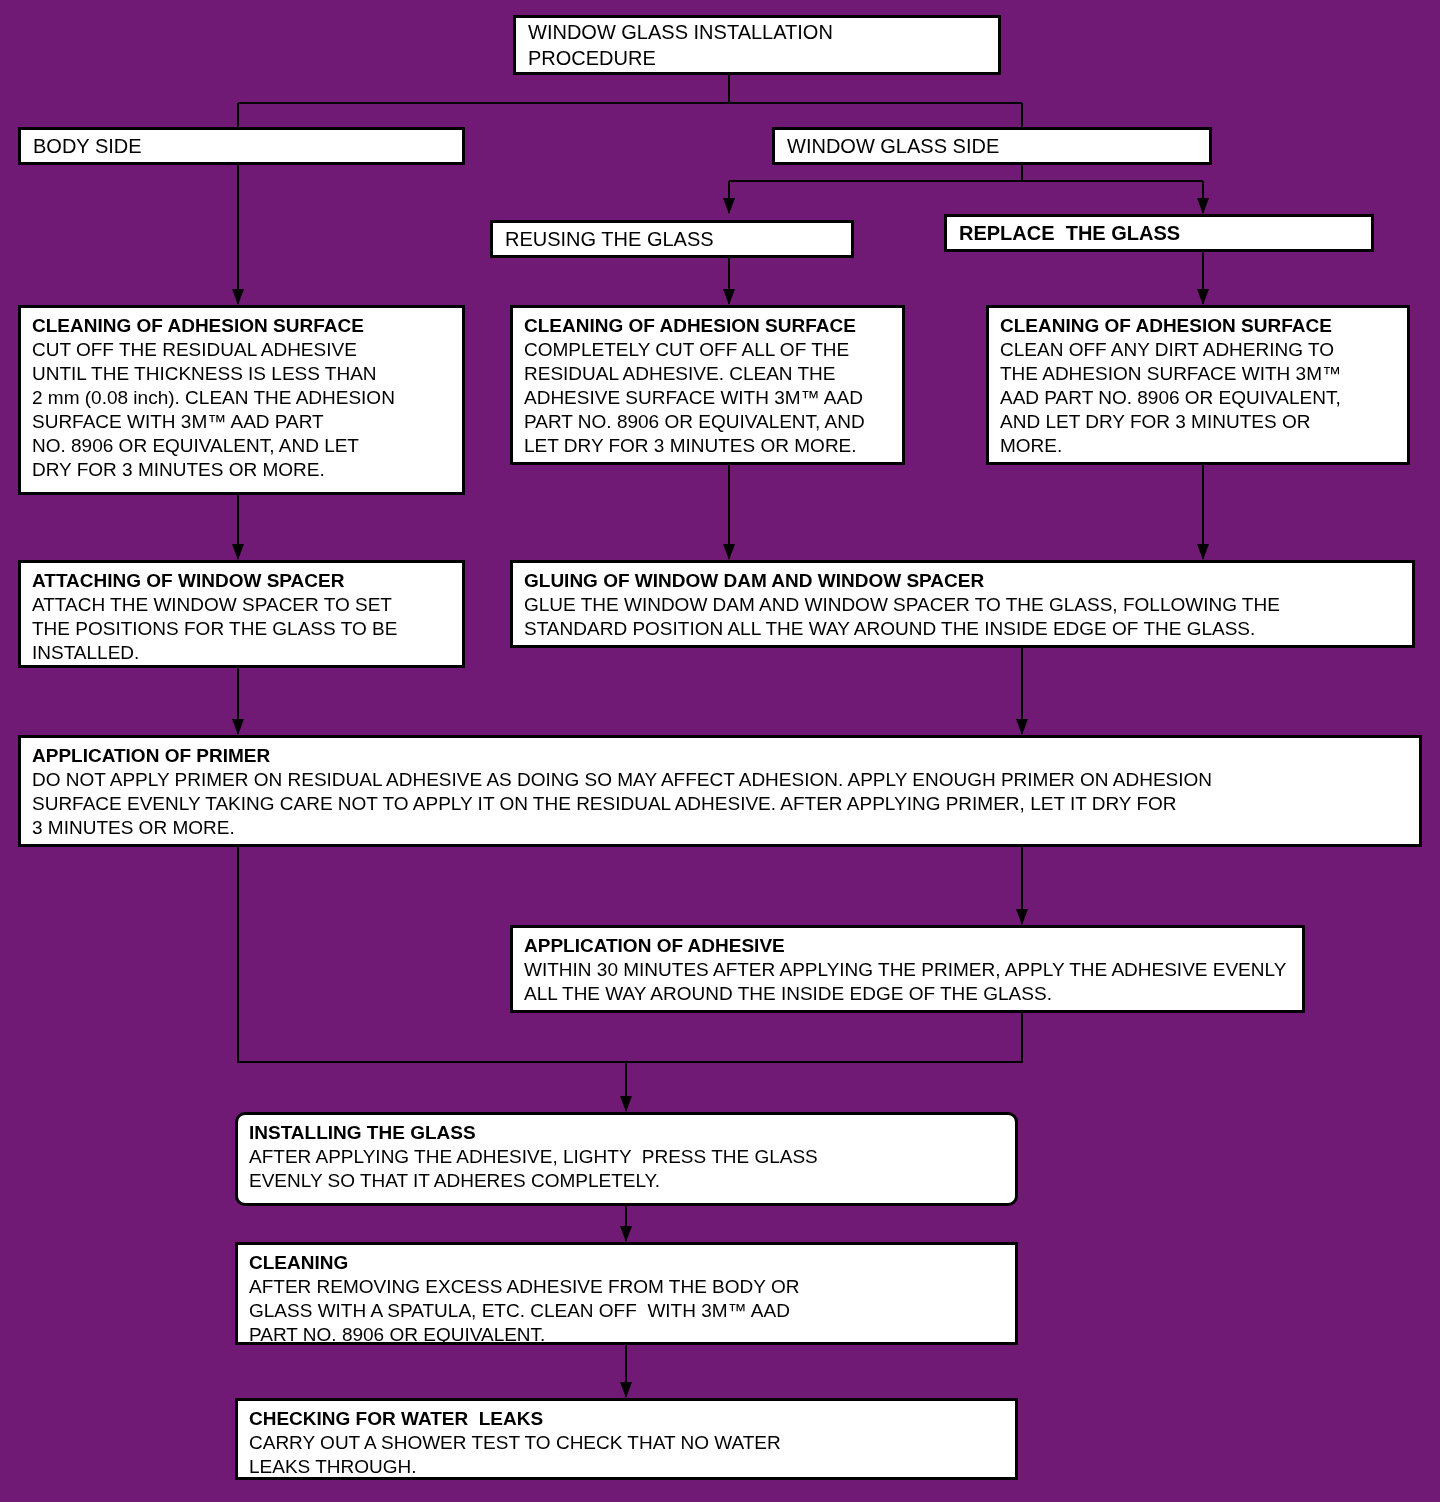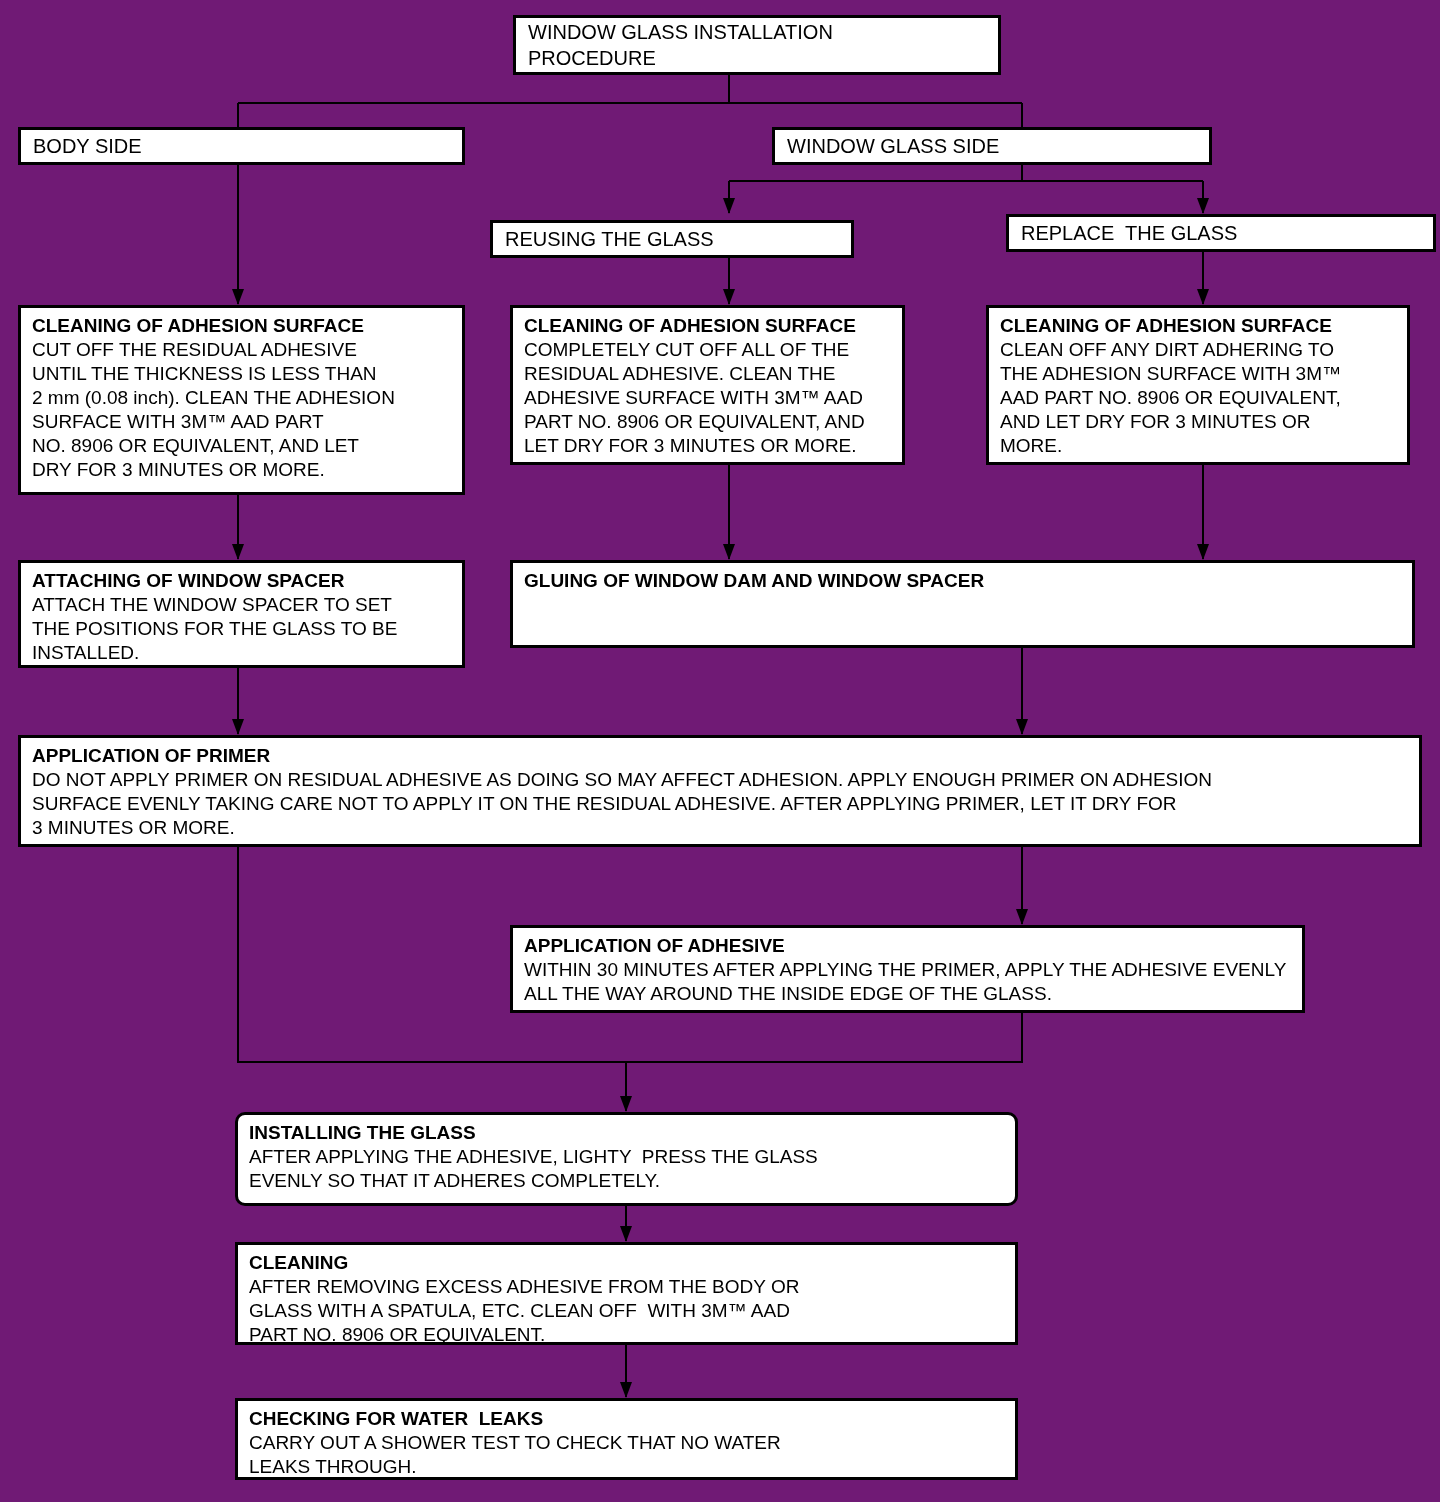--- a/index.html
+++ b/index.html
@@ -73,21 +73,21 @@
   </div>
 
   <div class="node plain" style="left:772px;top:127px;width:440px;height:38px;">
     <span>WINDOW GLASS SIDE</span>
   </div>
 
   <div class="node plain" style="left:490px;top:214px;width:364px;height:38px;margin-top:6px;">
     <span>REUSING THE GLASS</span>
   </div>
 
-  <div class="node plain" style="left:1006px;top:214px;width:430px;height:38px;">
+  <div class="node plain" style="left:944px;top:214px;width:430px;height:38px;font-weight:bold;">
     <span>REPLACE  THE GLASS</span>
   </div>
 
   <div class="node step" style="left:18px;top:305px;width:447px;height:190px;">
     <div class="heading">CLEANING OF ADHESION SURFACE</div>
     <div class="body">CUT OFF THE RESIDUAL ADHESIVE
 UNTIL THE THICKNESS IS LESS THAN
 2 mm (0.08 inch). CLEAN THE ADHESION
 SURFACE WITH 3M™ AAD PART
 NO. 8906 OR EQUIVALENT, AND LET
@@ -114,20 +114,22 @@
 
   <div class="node step" style="left:18px;top:560px;width:447px;height:108px;">
     <div class="heading">ATTACHING OF WINDOW SPACER</div>
     <div class="body">ATTACH THE WINDOW SPACER TO SET
 THE POSITIONS FOR THE GLASS TO BE
 INSTALLED.</div>
   </div>
 
   <div class="node step" style="left:510px;top:560px;width:905px;height:88px;">
     <div class="heading">GLUING OF WINDOW DAM AND WINDOW SPACER</div>
+    <div class="body">GLUE THE WINDOW DAM AND WINDOW SPACER TO THE GLASS, FOLLOWING THE
+STANDARD POSITION ALL THE WAY AROUND THE INSIDE EDGE OF THE GLASS.</div>
   </div>
 
   <div class="node step" style="left:18px;top:735px;width:1404px;height:112px;">
     <div class="heading">APPLICATION OF PRIMER</div>
     <div class="body">DO NOT APPLY PRIMER ON RESIDUAL ADHESIVE AS DOING SO MAY AFFECT ADHESION. APPLY ENOUGH PRIMER ON ADHESION
 SURFACE EVENLY TAKING CARE NOT TO APPLY IT ON THE RESIDUAL ADHESIVE. AFTER APPLYING PRIMER, LET IT DRY FOR
 3 MINUTES OR MORE.</div>
   </div>
 
   <div class="node step" style="left:510px;top:925px;width:795px;height:88px;">

